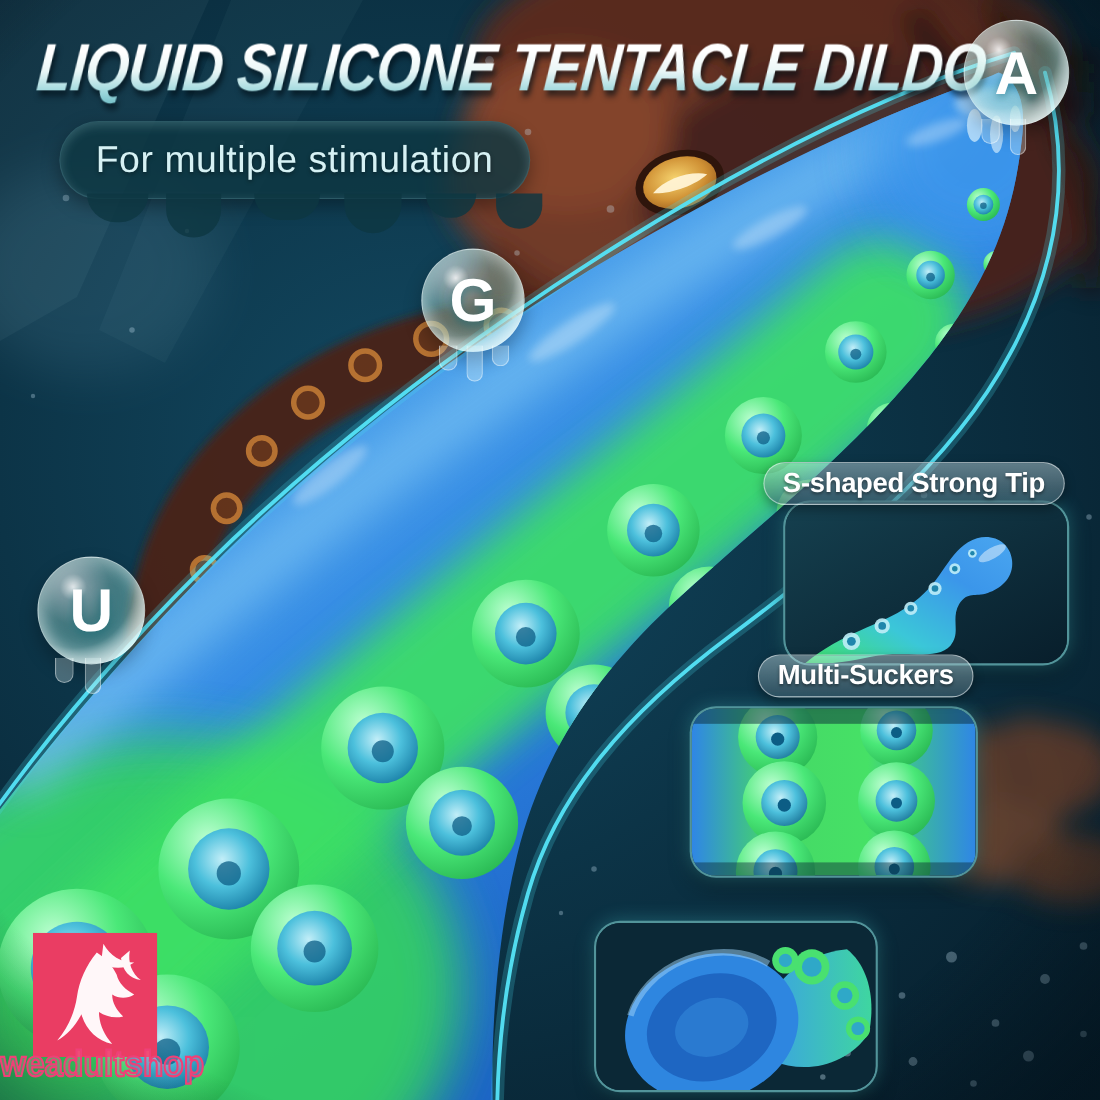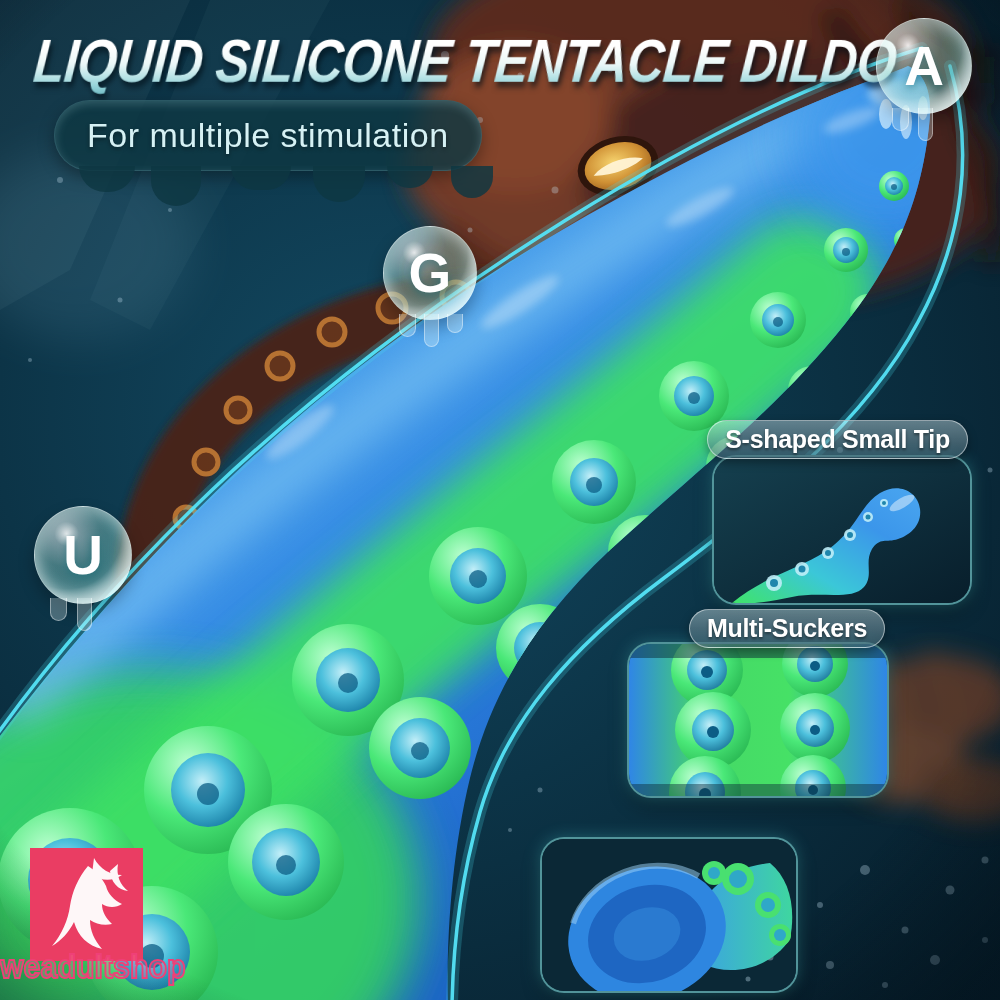--- a/index.html
+++ b/index.html
@@ -10,21 +10,21 @@
   
   .title{position:absolute;left:34px;top:26px;z-index:5;white-space:nowrap;
     font-family:"Liberation Sans",sans-serif;font-weight:bold;font-style:italic;
     font-size:61px;letter-spacing:-1px;
     transform:scaleX(.84) skewX(-6deg);transform-origin:left center;
     background:linear-gradient(180deg,#ffffff 30%,#eaf7f7 55%,#9fd8dd 82%,#6fbcc6 100%);
     -webkit-background-clip:text;background-clip:text;color:transparent;
     filter:drop-shadow(3px 5px 3px rgba(0,12,20,.65));}
 
   
-  .tagline{position:absolute;left:54px;top:100px;z-index:5;
+  .tagline{position:absolute;left:54px;top:110px;z-index:5;
     background:rgba(13,55,66,.82);border:1px solid rgba(150,210,220,.22);
     border-radius:40px;padding:15px 32px;
     box-shadow:inset 0 3px 10px rgba(180,235,240,.22), 0 6px 16px rgba(0,0,0,.35);text-align:right;}
   .tagline .txt{color:#d6f1f4;font-size:34px;letter-spacing:.5px;
     text-shadow:0 2px 4px rgba(0,0,0,.4);}
   .tag-drip{position:absolute;background:rgba(13,55,66,.82);
     border-radius:0 0 26px 26px;z-index:4;}
   .td1{left:24px;bottom:-22px;width:56px;height:26px;}
   .td2{left:96px;bottom:-36px;width:50px;height:40px;}
   .td3{left:176px;bottom:-20px;width:60px;height:24px;}
@@ -54,21 +54,21 @@
 
   
   .pill{position:absolute;z-index:4;display:inline-block;white-space:nowrap;
     padding:4px 17px;border-radius:22px;
     background:linear-gradient(180deg,rgba(216,238,242,.42),rgba(66,98,112,.6));
     border:1.5px solid rgba(255,255,255,.5);
     box-shadow:0 4px 10px rgba(0,0,0,.35);}
   .pill .txt{color:#fff;font-weight:bold;font-size:25px;letter-spacing:-.3px;
     text-shadow:0 2px 3px rgba(0,0,0,.45);}
   .pill1{right:32px;top:420px;}
-  .pill2{right:115px;top:609px;}
+  .pill2{right:115px;top:595px;}
   .pill3{right:210px;top:799px;}
   .panel{position:absolute;z-index:3;border-radius:24px;overflow:hidden;
     border:2px solid rgba(140,235,235,.55);
     box-shadow:0 0 16px rgba(80,220,230,.30), 0 8px 18px rgba(0,0,0,.4);
     background:#0c2a38;}
   .panel svg{display:block;width:100%;height:100%;}
   .panel1{left:712px;top:455px;width:256px;height:146px;}
   .panel2{left:627px;top:642px;width:258px;height:152px;}
   .panel3{left:540px;top:837px;width:254px;height:152px;}
 
@@ -365,21 +365,21 @@
     <span class="drip dr2"></span>
     <span class="drip dr3"></span>
   </div>
   <div class="zone-bubble bub-u">
     <span class="letter">U</span>
     <span class="drip dr1"></span>
     <span class="drip dr2"></span>
   </div>
 
   <div class="pill pill1">
-    <span class="txt">S-shaped Small Tip</span>
+    <span class="txt">S-shaped Strong Tip</span>
   </div>
   <div class="panel panel1">
     <svg viewBox="0 0 256 146">
       <defs>
         <linearGradient id="p1bg" x1="0" y1="0" x2="1" y2="1">
           <stop offset="0%" stop-color="#15404f"></stop>
             <stop offset="100%" stop-color="#081e2b"></stop>
         </linearGradient>
         <linearGradient id="p1t" x1="0" y1="1" x2="1" y2="0">
           <stop offset="0%" stop-color="#3fe468"></stop>

